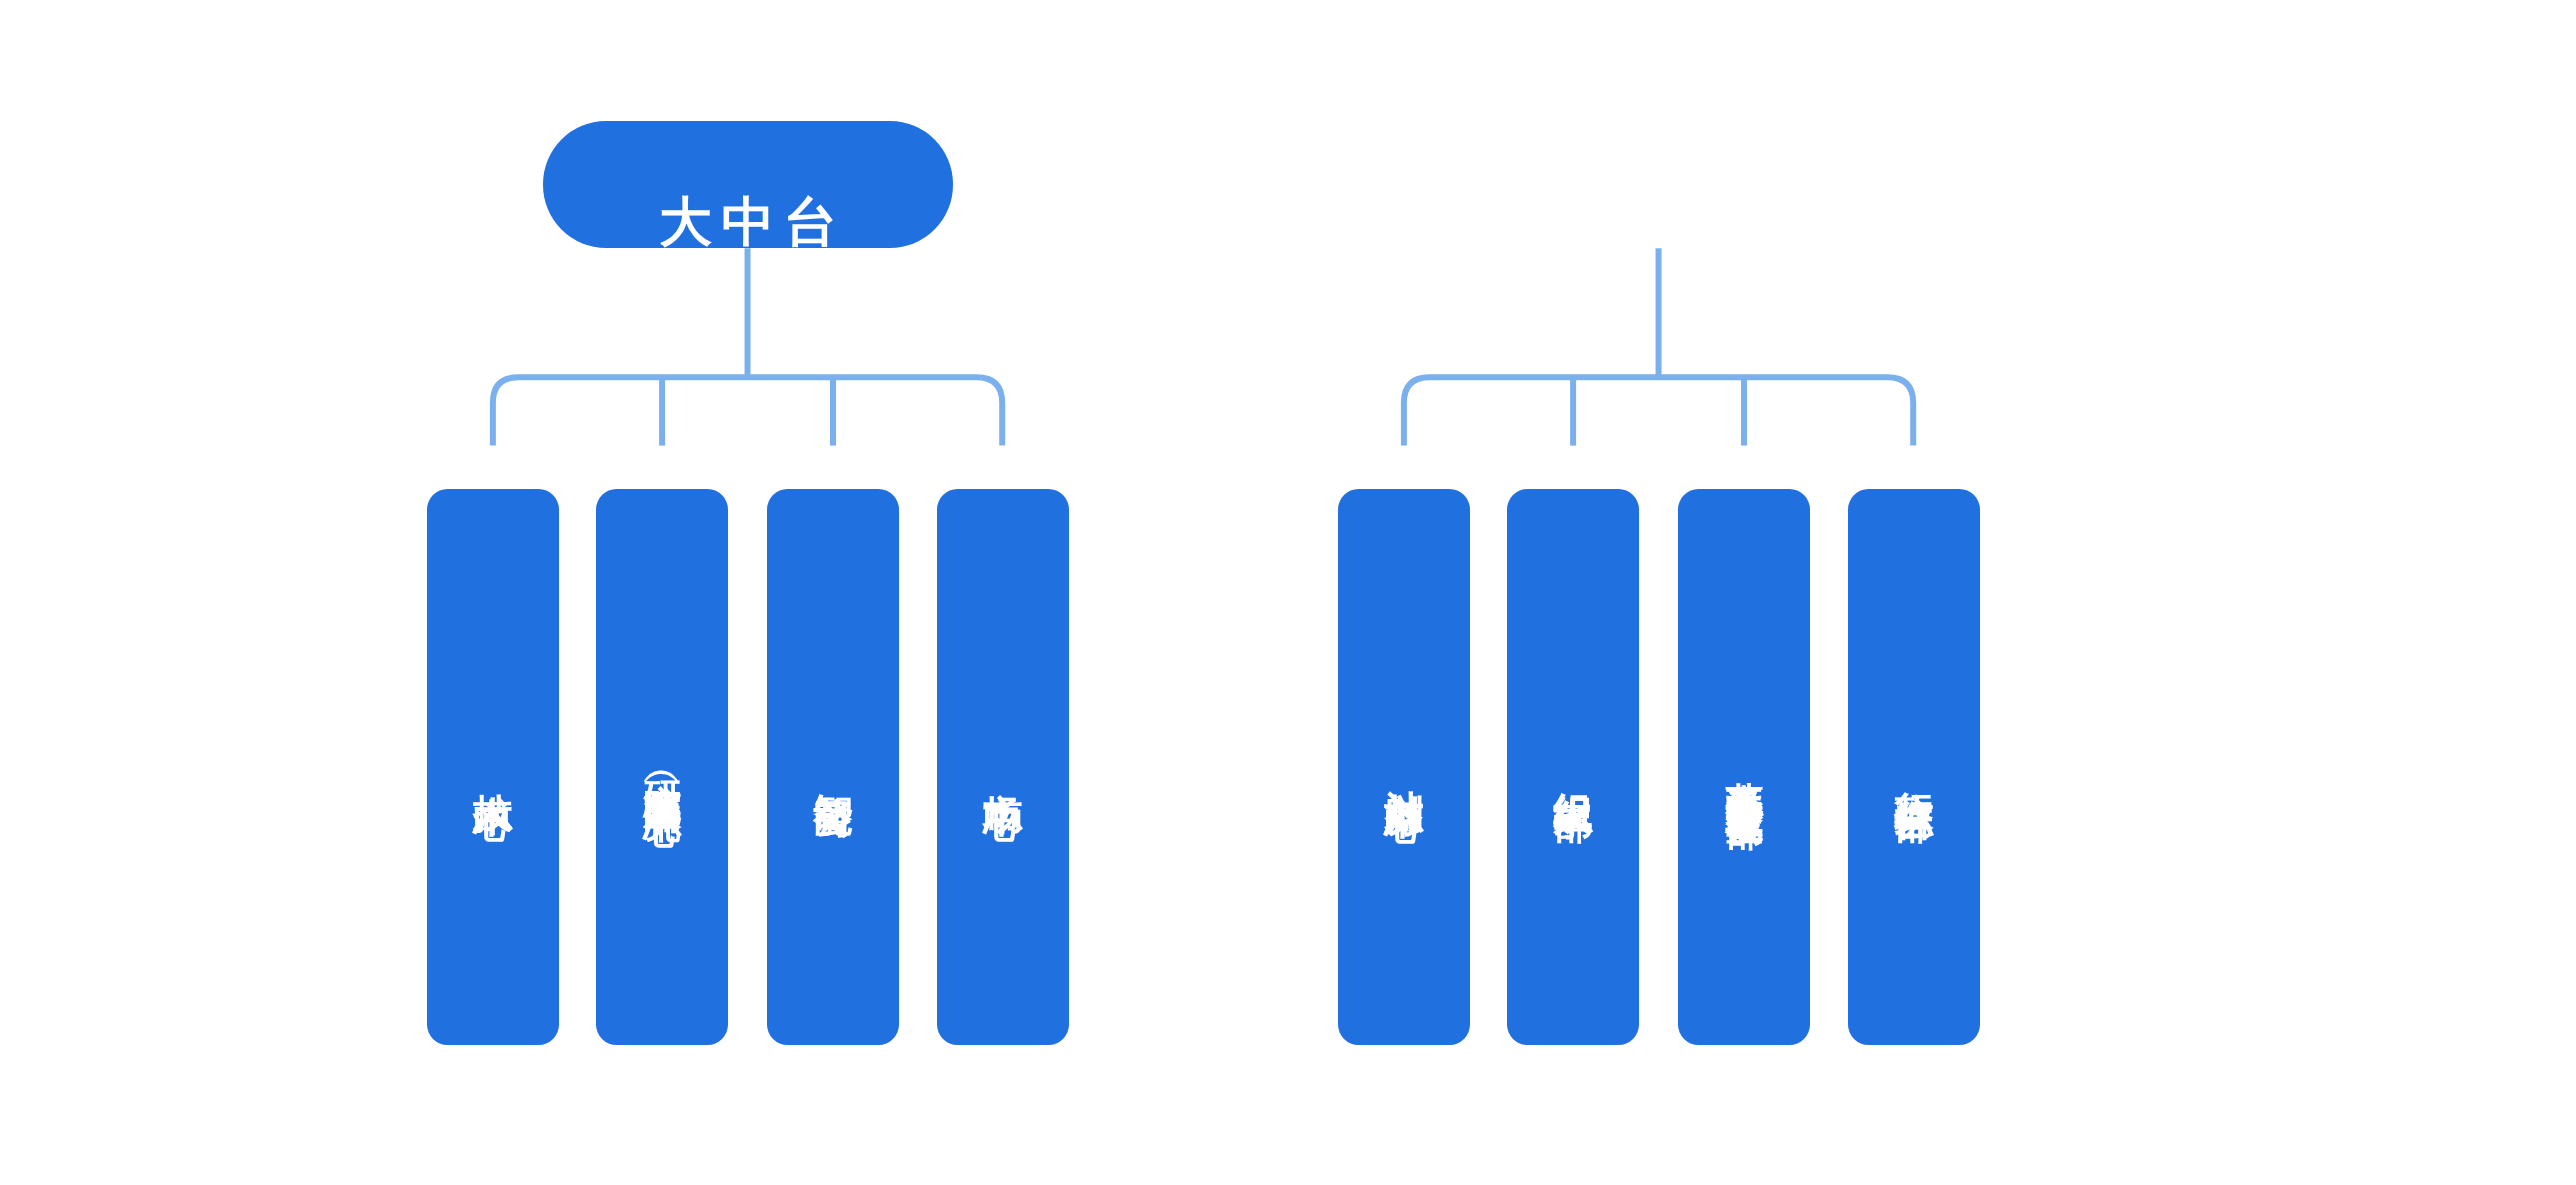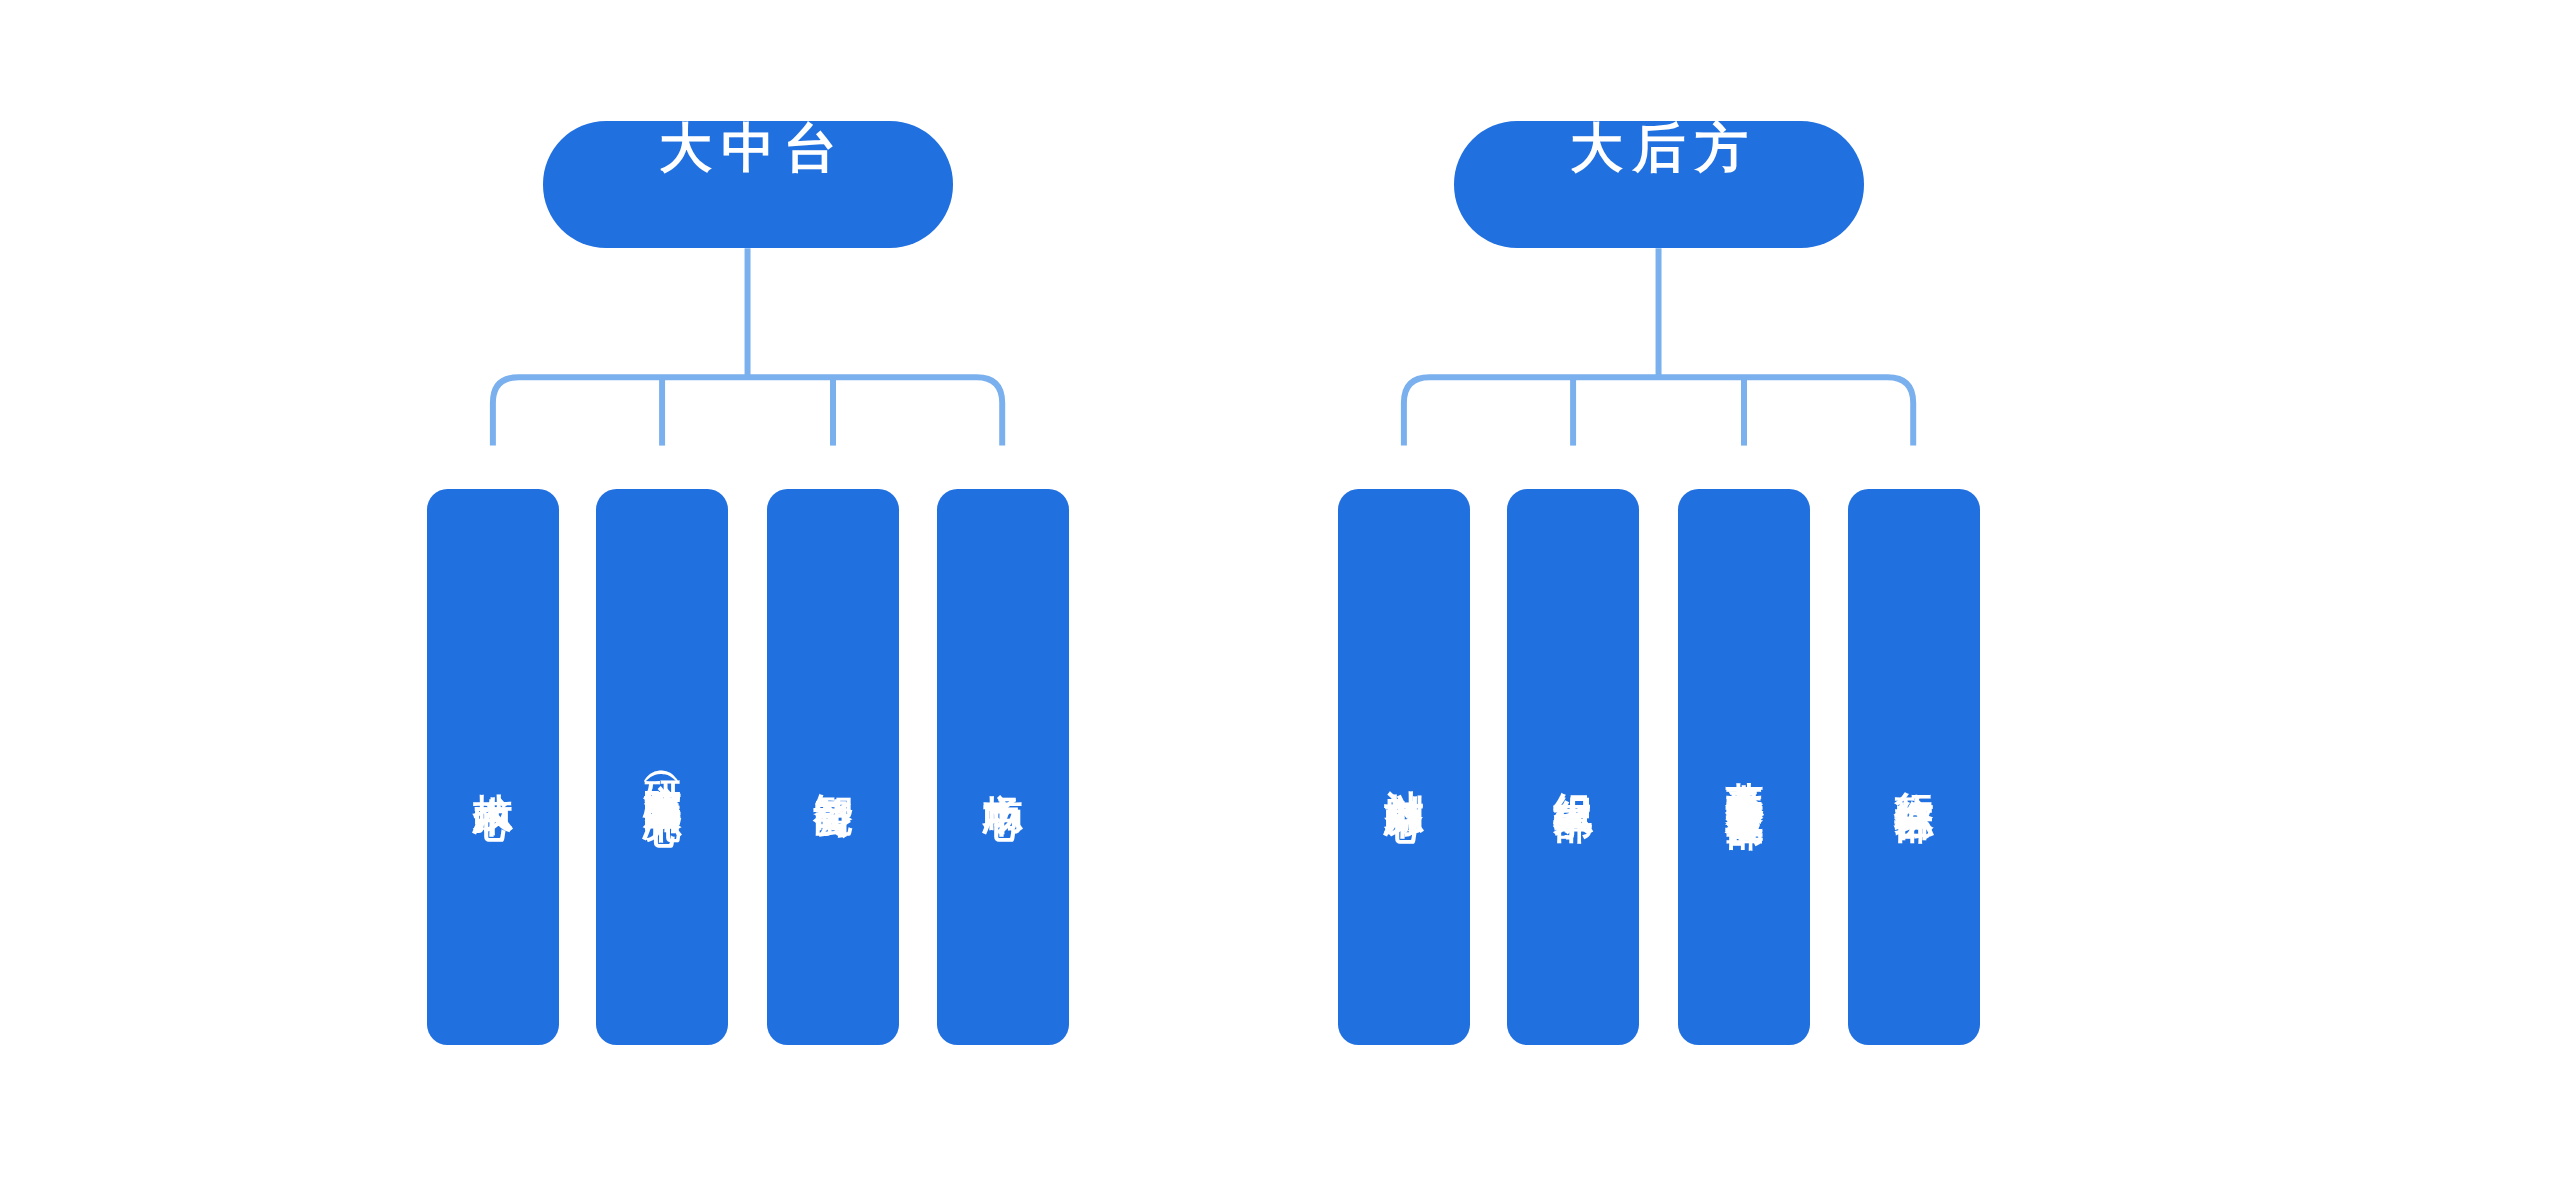--- a/index.html
+++ b/index.html
@@ -37,21 +37,21 @@
   
   .parent-node {
     position: absolute;
     top: 121px;
     left: 133px;
     width: 410px;
     height: 127px;
     border-radius: 63px;
     background: #2170E0;
     display: flex;
-    align-items: flex-start;
+    align-items: flex-end;
     justify-content: center;
     box-sizing: border-box;
   }
   .parent-label {
     color: #ffffff;
     font-size: 53px;
     font-weight: 700;
     letter-spacing: 9.4px;
     text-indent: 9.4px;
     line-height: 1;
@@ -132,23 +132,20 @@
 
   <div class="org-group" id="group-1">
 
     <svg class="connector-layer" viewBox="0 0 1100 1387">
       <path d="M 395 290 L 395 441" stroke="#7AB0EE" stroke-width="7" fill="none"></path>
       <path d="M 97 521 L 97 471 Q 97 441 127 441 L 663 441 Q 693 441 693 471 L 693 521" stroke="#7AB0EE" stroke-width="7" fill="none" stroke-linecap="butt"></path>
       <path d="M 295 441 L 295 521" stroke="#7AB0EE" stroke-width="7" fill="none"></path>
       <path d="M 495 441 L 495 521" stroke="#7AB0EE" stroke-width="7" fill="none"></path>
     </svg>
 
-    <div class="parent-node">
-      <span class="parent-label">大后方</span>
-    </div>
 
     <div class="child-node" style="left:17px;">
       <span class="child-label">计划财务中心</span>
     </div>
     <div class="child-node" style="left:186px;">
       <span class="child-label">组织人事部</span>
     </div>
     <div class="child-node" style="left:357px;">
       <span class="child-label two-col">董事会办公室暨监督检查部</span>
     </div>

